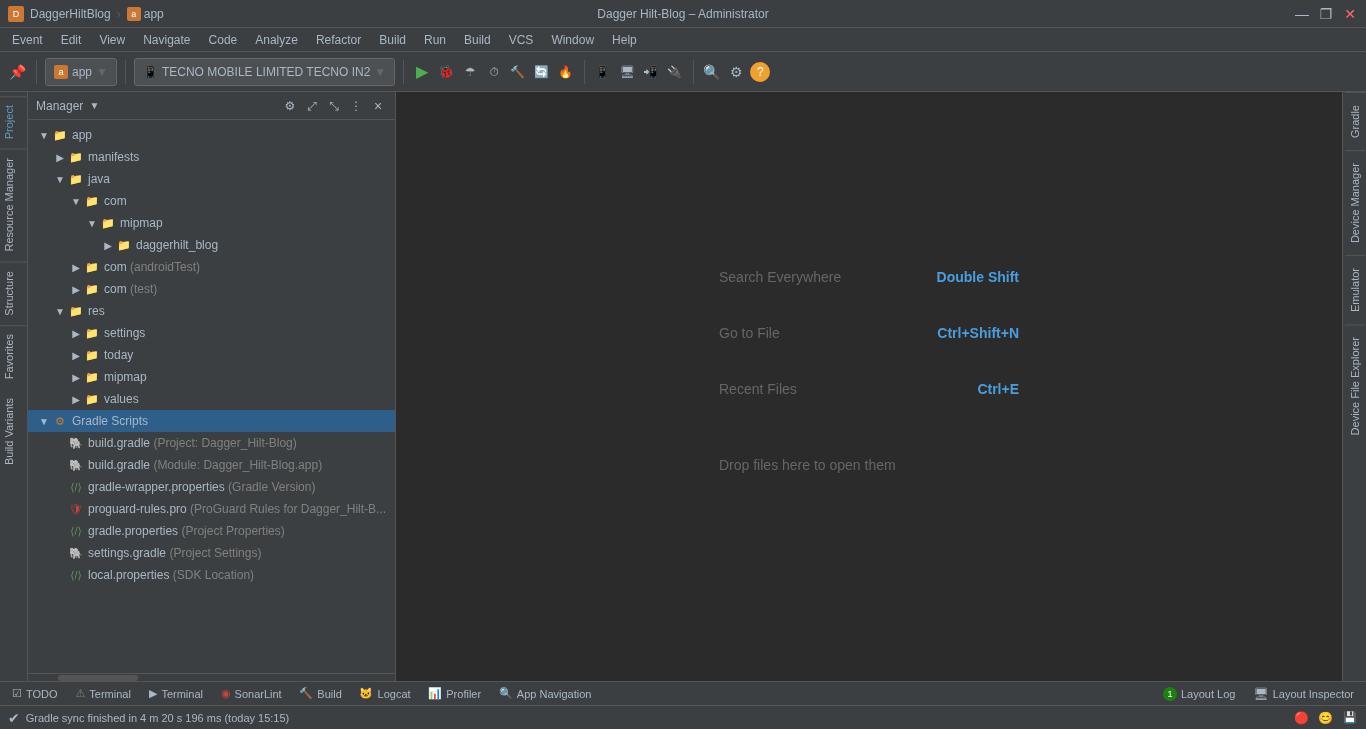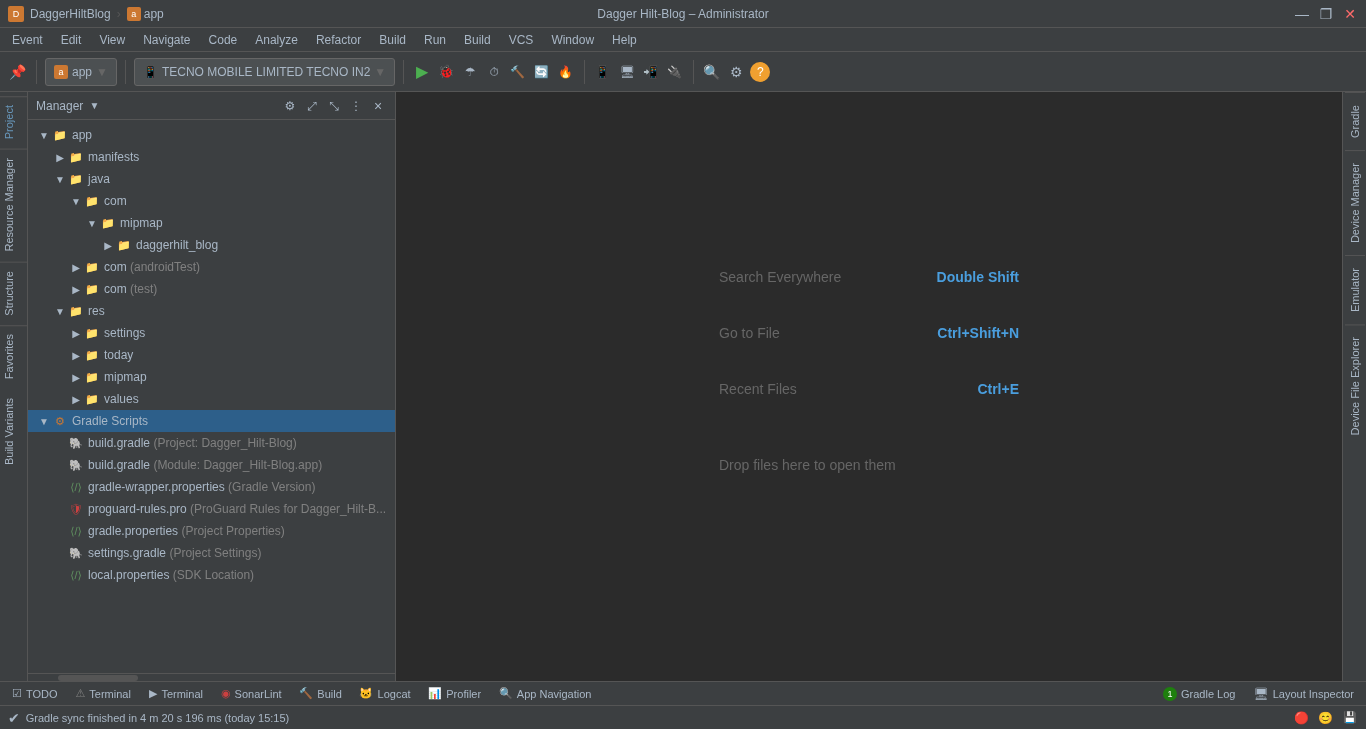--- a/index.html
+++ b/index.html
@@ -621,21 +621,21 @@
     <span class="bottom-tab-icon">📊</span>
     <span>Profiler</span>
   </div>
   <div class="bottom-tab">
     <span class="bottom-tab-icon">🔍</span>
     <span>App Navigation</span>
   </div>
   <div style="flex:1;"></div>
   <div class="bottom-tab">
     <span style="background:#1e7f0e;color:#fff;border-radius:50%;width:14px;height:14px;display:inline-flex;align-items:center;justify-content:center;font-size:9px;">1</span>
-    <span>Gradle Log</span>
+    <span>Layout Log</span>
   </div>
   <div class="bottom-tab">
     <span style="font-size:12px;">🖥</span>
     <span>Layout Inspector</span>
   </div>
 </div>
 
 <div id="status-bar">
   <div style="display:flex;align-items:center;gap:6px;">
     <span style="font-size:14px;">✔</span>

